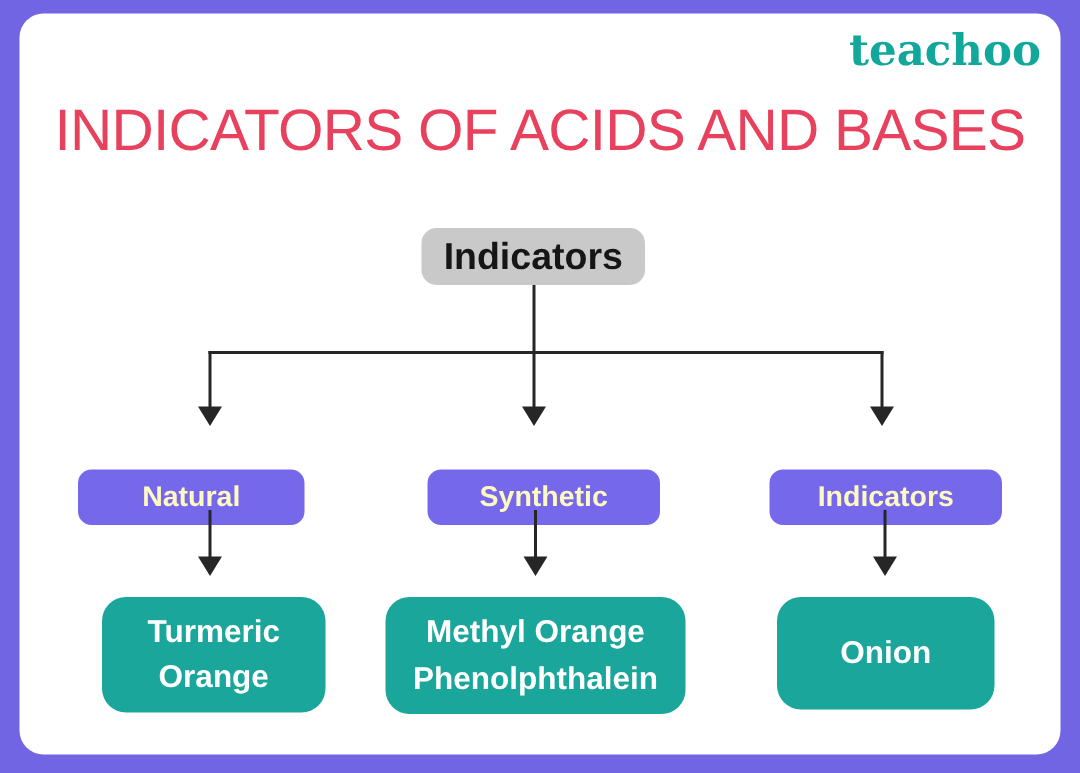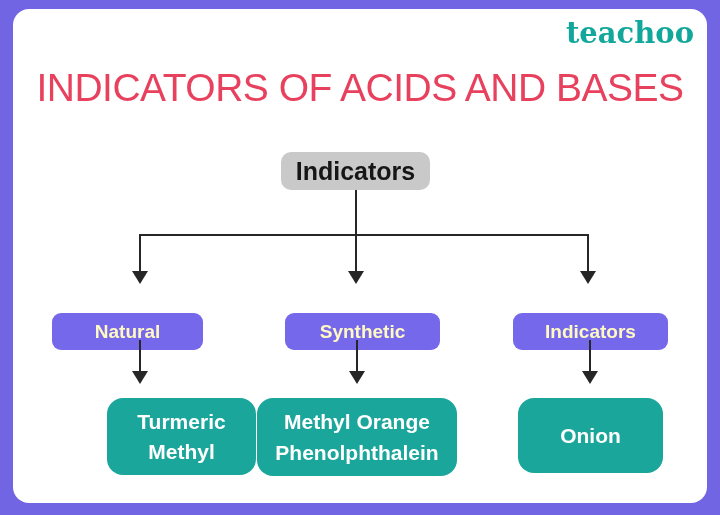--- a/index.html
+++ b/index.html
@@ -68,21 +68,21 @@
   .leaf-node {
     top: 398px;
     background: #1ba69b;
     border-radius: 16px;
     color: #ffffff;
     font-size: 21px;
     flex-direction: column;
     justify-content: space-evenly;
     padding: 4px 0;
   }
-  .leaf-natural   { left: 68px;  width: 149px; height: 77px; margin-left: 39px; }
+  .leaf-natural   { left: 68px;  width: 149px; height: 77px; }
   .leaf-synthetic { left: 257px; width: 200px; height: 78px; }
   .leaf-olfactory { left: 518px; width: 145px; height: 75px; justify-content: center; }
   .leaf-node span { display: block; line-height: 1.0; }
 
   .line {
     position: absolute;
     background: #262626;
   }
   .arrow-head {
     position: absolute;
@@ -140,21 +140,21 @@
 
   <div class="line l-arr2-left"></div>
   <div class="line l-arr2-mid"></div>
   <div class="line l-arr2-right"></div>
   <div class="arrow-head h-row2-left"></div>
   <div class="arrow-head h-row2-mid"></div>
   <div class="arrow-head h-row2-right"></div>
 
   <div class="node leaf-node leaf-natural">
     <span>Turmeric</span>
-    <span>Methyl</span>
+    <span>Orange</span>
   </div>
   <div class="node leaf-node leaf-synthetic">
     <span>Methyl Orange</span>
     <span>Phenolphthalein</span>
   </div>
   <div class="node leaf-node leaf-olfactory">
     <span>Onion</span>
   </div>
 </div>
 

